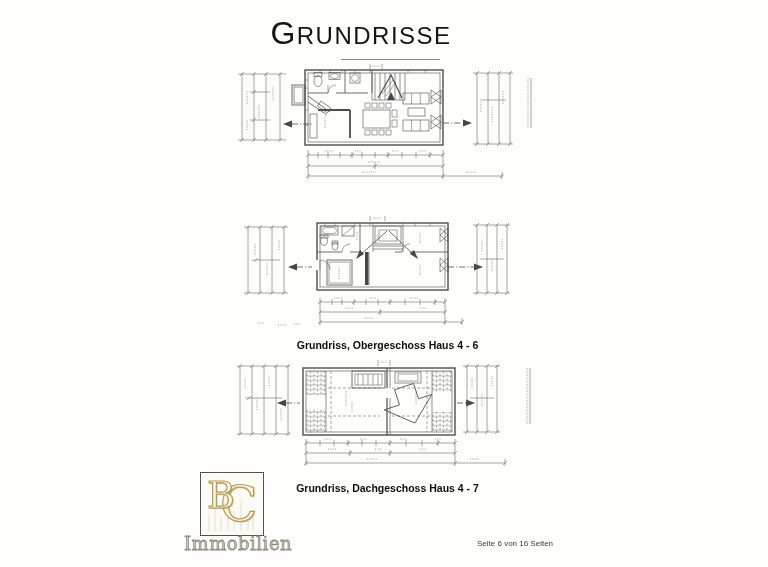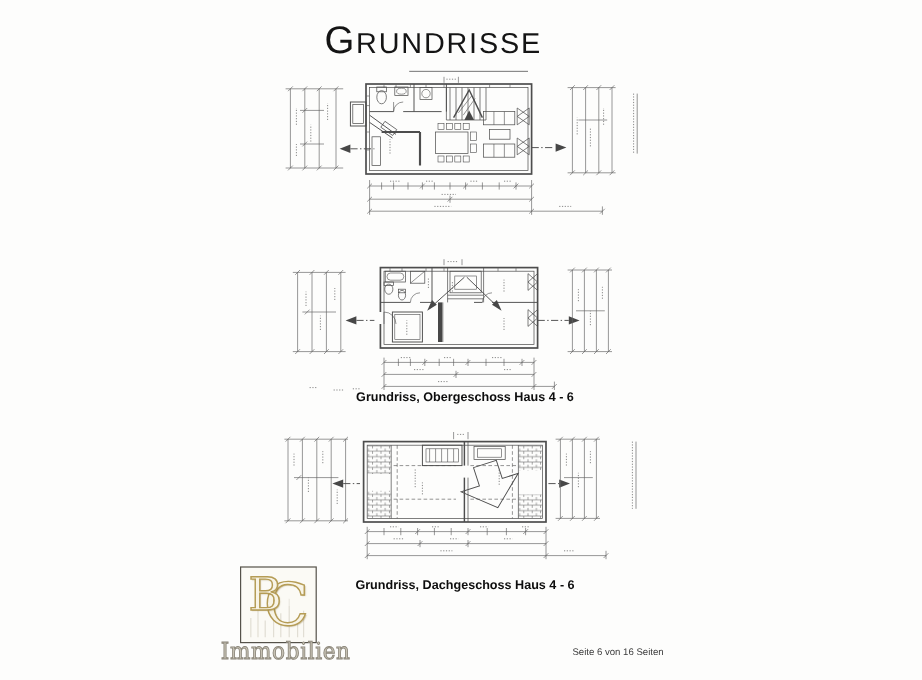--- a/index.html
+++ b/index.html
@@ -229,21 +229,21 @@
     </g>
     <g>
       <path class="dim" d="M243,10 H280 M243,78 H280 M247,10 V78 M257,10 V78 M267,10 V78 M277,10 V78 M250,44 H274"></path>
       <path class="dim" d="M245,12 l4,-4 M255,12 l4,-4 M265,12 l4,-4 M275,12 l4,-4 M245,80 l4,-4 M255,80 l4,-4 M265,80 l4,-4 M275,80 l4,-4"></path>
       <path class="sq" d="M252,36 V26 M262,56 V44 M272,34 V24"></path>
     </g>
     <g>
       <path class="sq" d="M28,108 H34 M48,110 H56 M64,109 H70"></path>
     </g>
   </svg>
-  <div class="caption" style="top:325px">Grundriss, Obergeschoss Haus 4 - 6</div>
+  <div class="caption" style="top:339px">Grundriss, Obergeschoss Haus 4 - 6</div>
 
   <svg class="plan-svg" style="top:358px" width="315" height="118" viewBox="0 0 315 118">
     <defs>
       <pattern id="brick" width="7" height="4.5" patternUnits="userSpaceOnUse">
         <path d="M0,0 H7 M0,4.5 H7 M3.5,0 V2.2 M0,2.2 V4.5 M7,2.2 V4.5" stroke="#6a6a6a" stroke-width=".5" fill="none"></path>
       </pattern>
     </defs>
     <g>
       <path class="dim" d="M7,8 H60 M7,76 H60 M10,8 V76 M22,8 V76 M34,8 V76 M46,8 V76 M58,8 V76 M15,40 H52"></path>
       <path class="dim" d="M8,10 l4,-4 M20,10 l4,-4 M32,10 l4,-4 M44,10 l4,-4 M56,10 l4,-4 M8,78 l4,-4 M20,78 l4,-4 M32,78 l4,-4 M44,78 l4,-4 M56,78 l4,-4 M17,42 l4,-4"></path>
@@ -303,21 +303,21 @@
     <g>
       <path class="dim" d="M233,8 H270 M233,74 H270 M237,8 V74 M247,8 V74 M257,8 V74 M267,8 V74 M240,40 H264"></path>
       <path class="dim" d="M235,10 l4,-4 M245,10 l4,-4 M255,10 l4,-4 M265,10 l4,-4 M235,76 l4,-4 M245,76 l4,-4 M255,76 l4,-4 M265,76 l4,-4"></path>
       <path class="sq" d="M242,30 V20 M252,48 V36 M262,28 V18"></path>
     </g>
     <g>
       <path class="sq" d="M297,10 V66"></path>
       <path class="ln w05" d="M300,10 V66"></path>
     </g>
   </svg>
-  <div class="caption" style="top:482px">Grundriss, Dachgeschoss Haus 4 - 6</div>
+  <div class="caption" style="top:482px">Grundriss, Dachgeschoss Haus 4 - 7</div>
 
   <div class="logo-square">
     <svg class="logo-skyline" width="59" height="59" viewBox="0 0 59 59">
       <g stroke="#d9d5c8" stroke-width="1" fill="none" opacity=".75">
         <path d="M8,58 V42 M14,58 V34 M20,58 V44 M27,58 V28 M33,58 V38 M40,58 V32 M47,58 V45 M52,58 V36"></path>
         <path d="M27,28 V20 M40,32 V26" stroke-width=".6"></path>
       </g>
     </svg>
     <span class="logo-letter letter-b">B</span>
     <span class="logo-letter letter-c">C</span>

